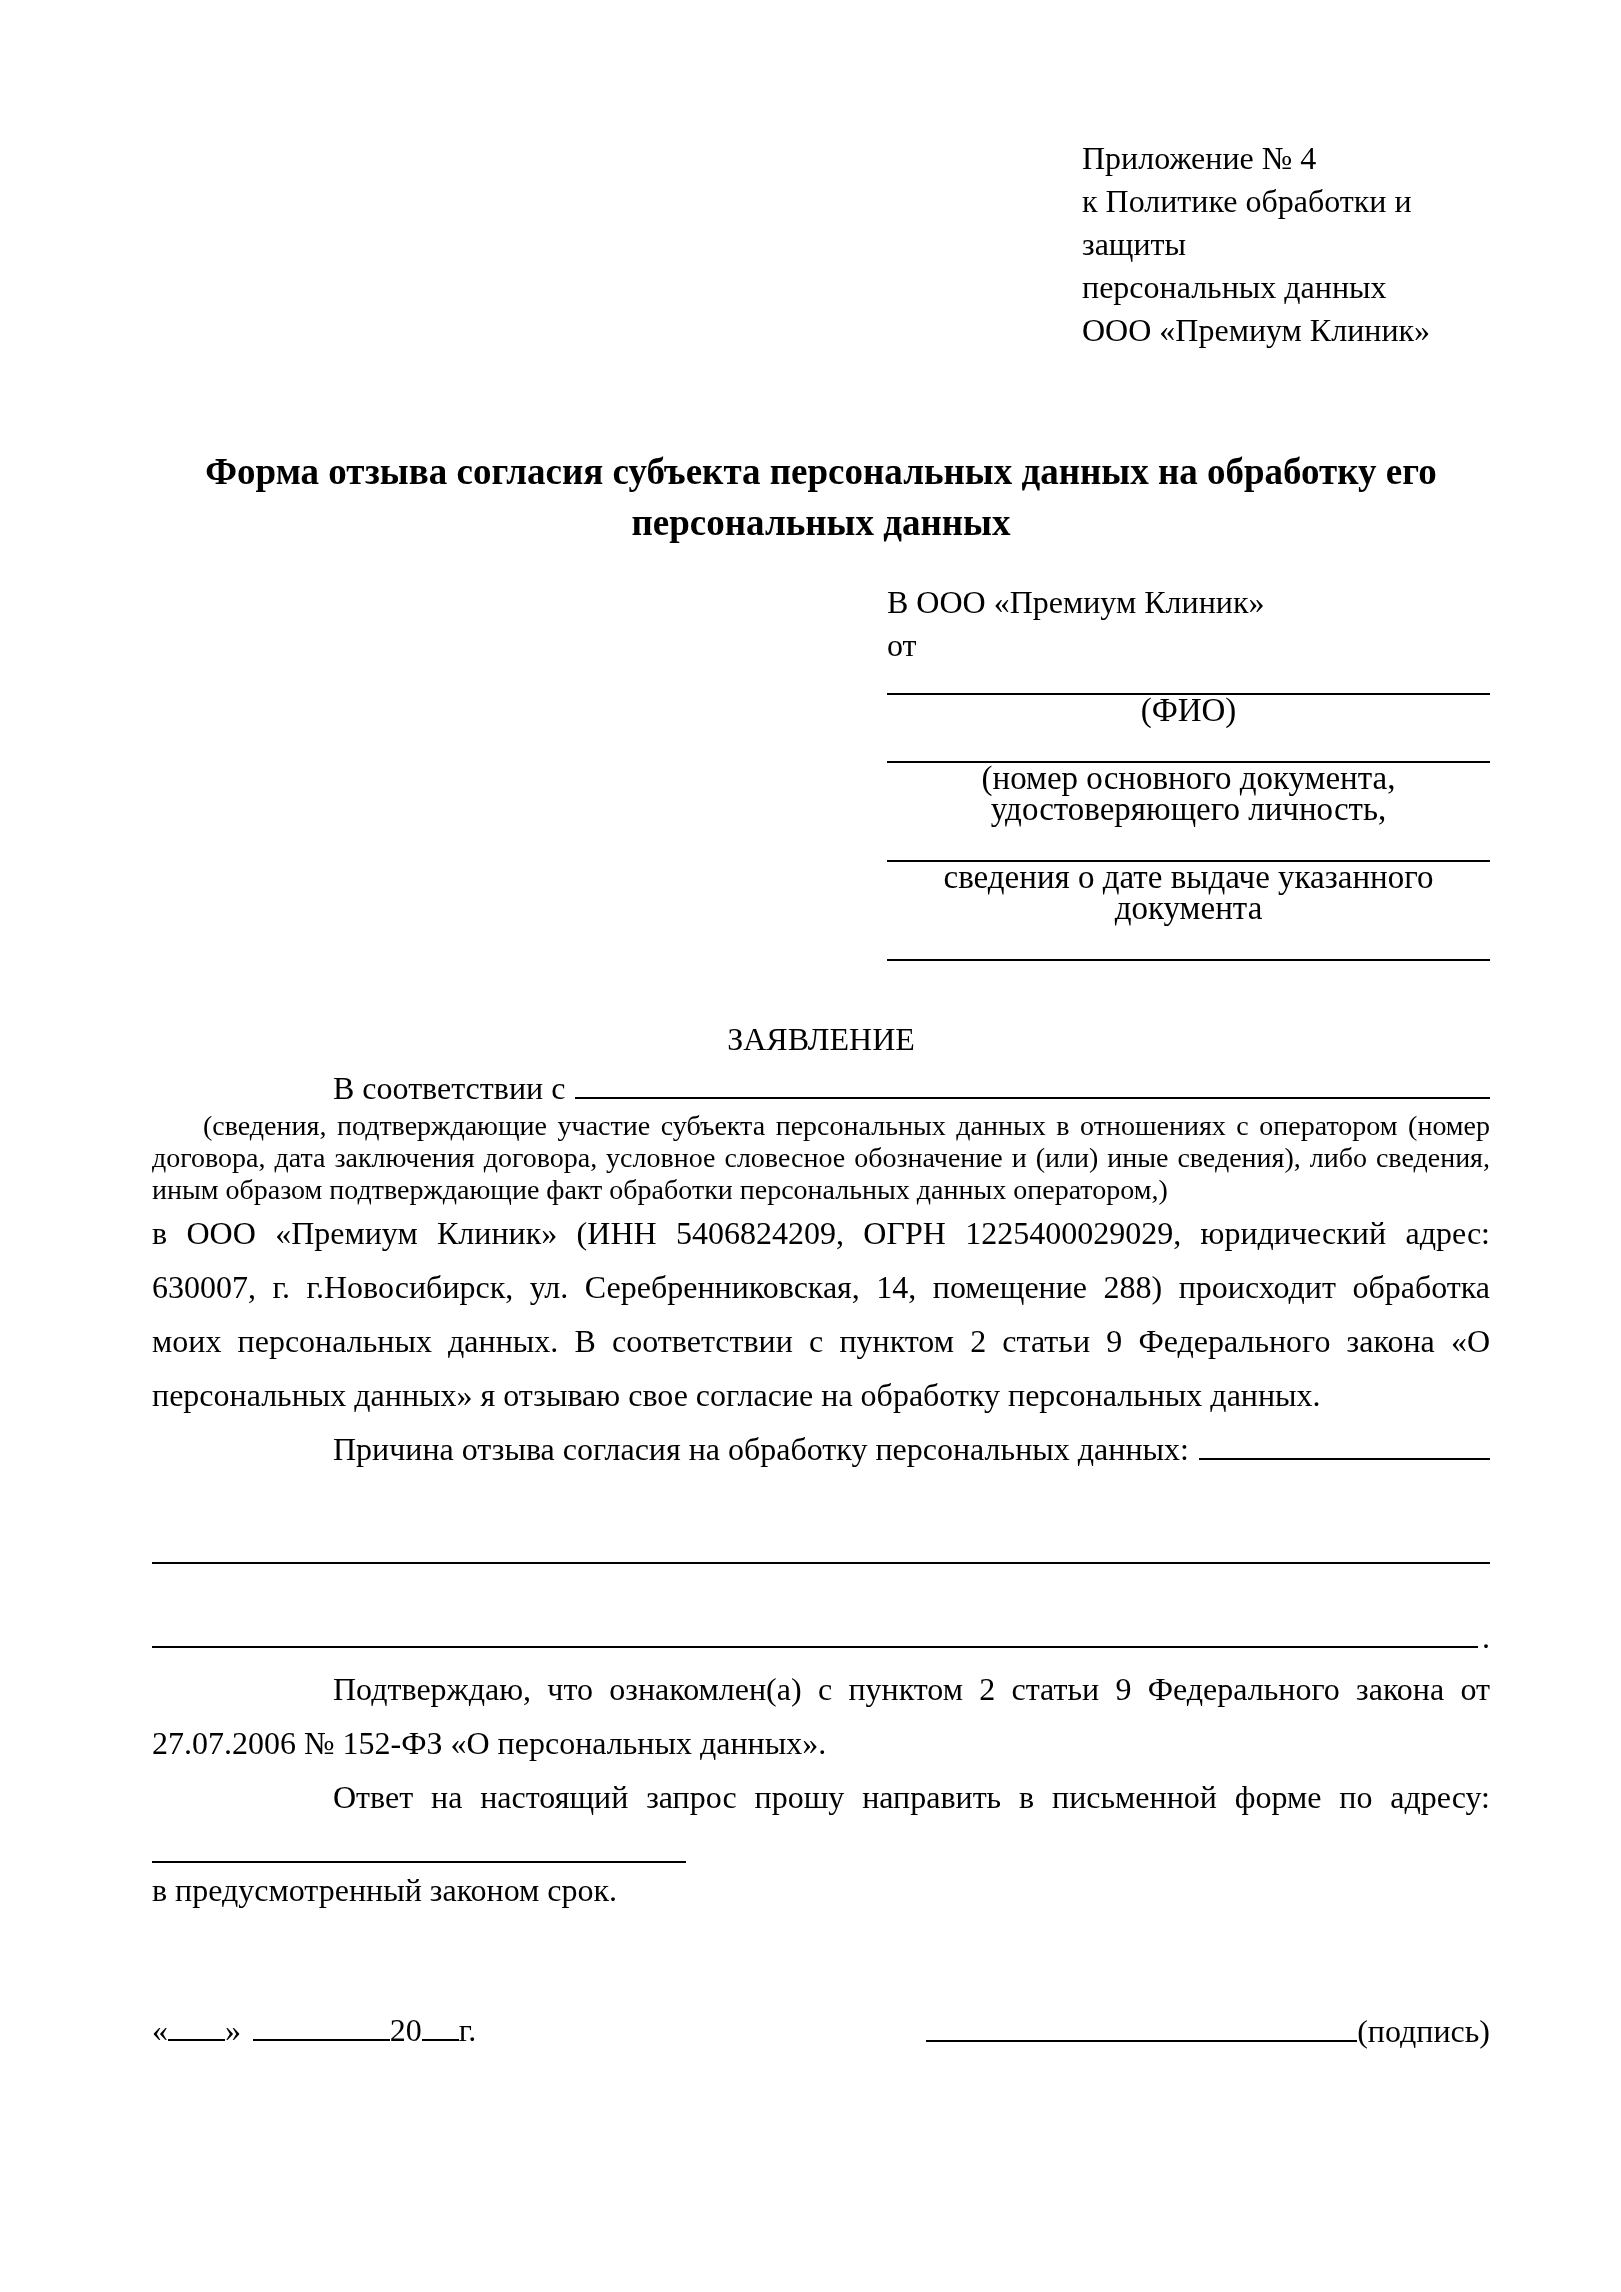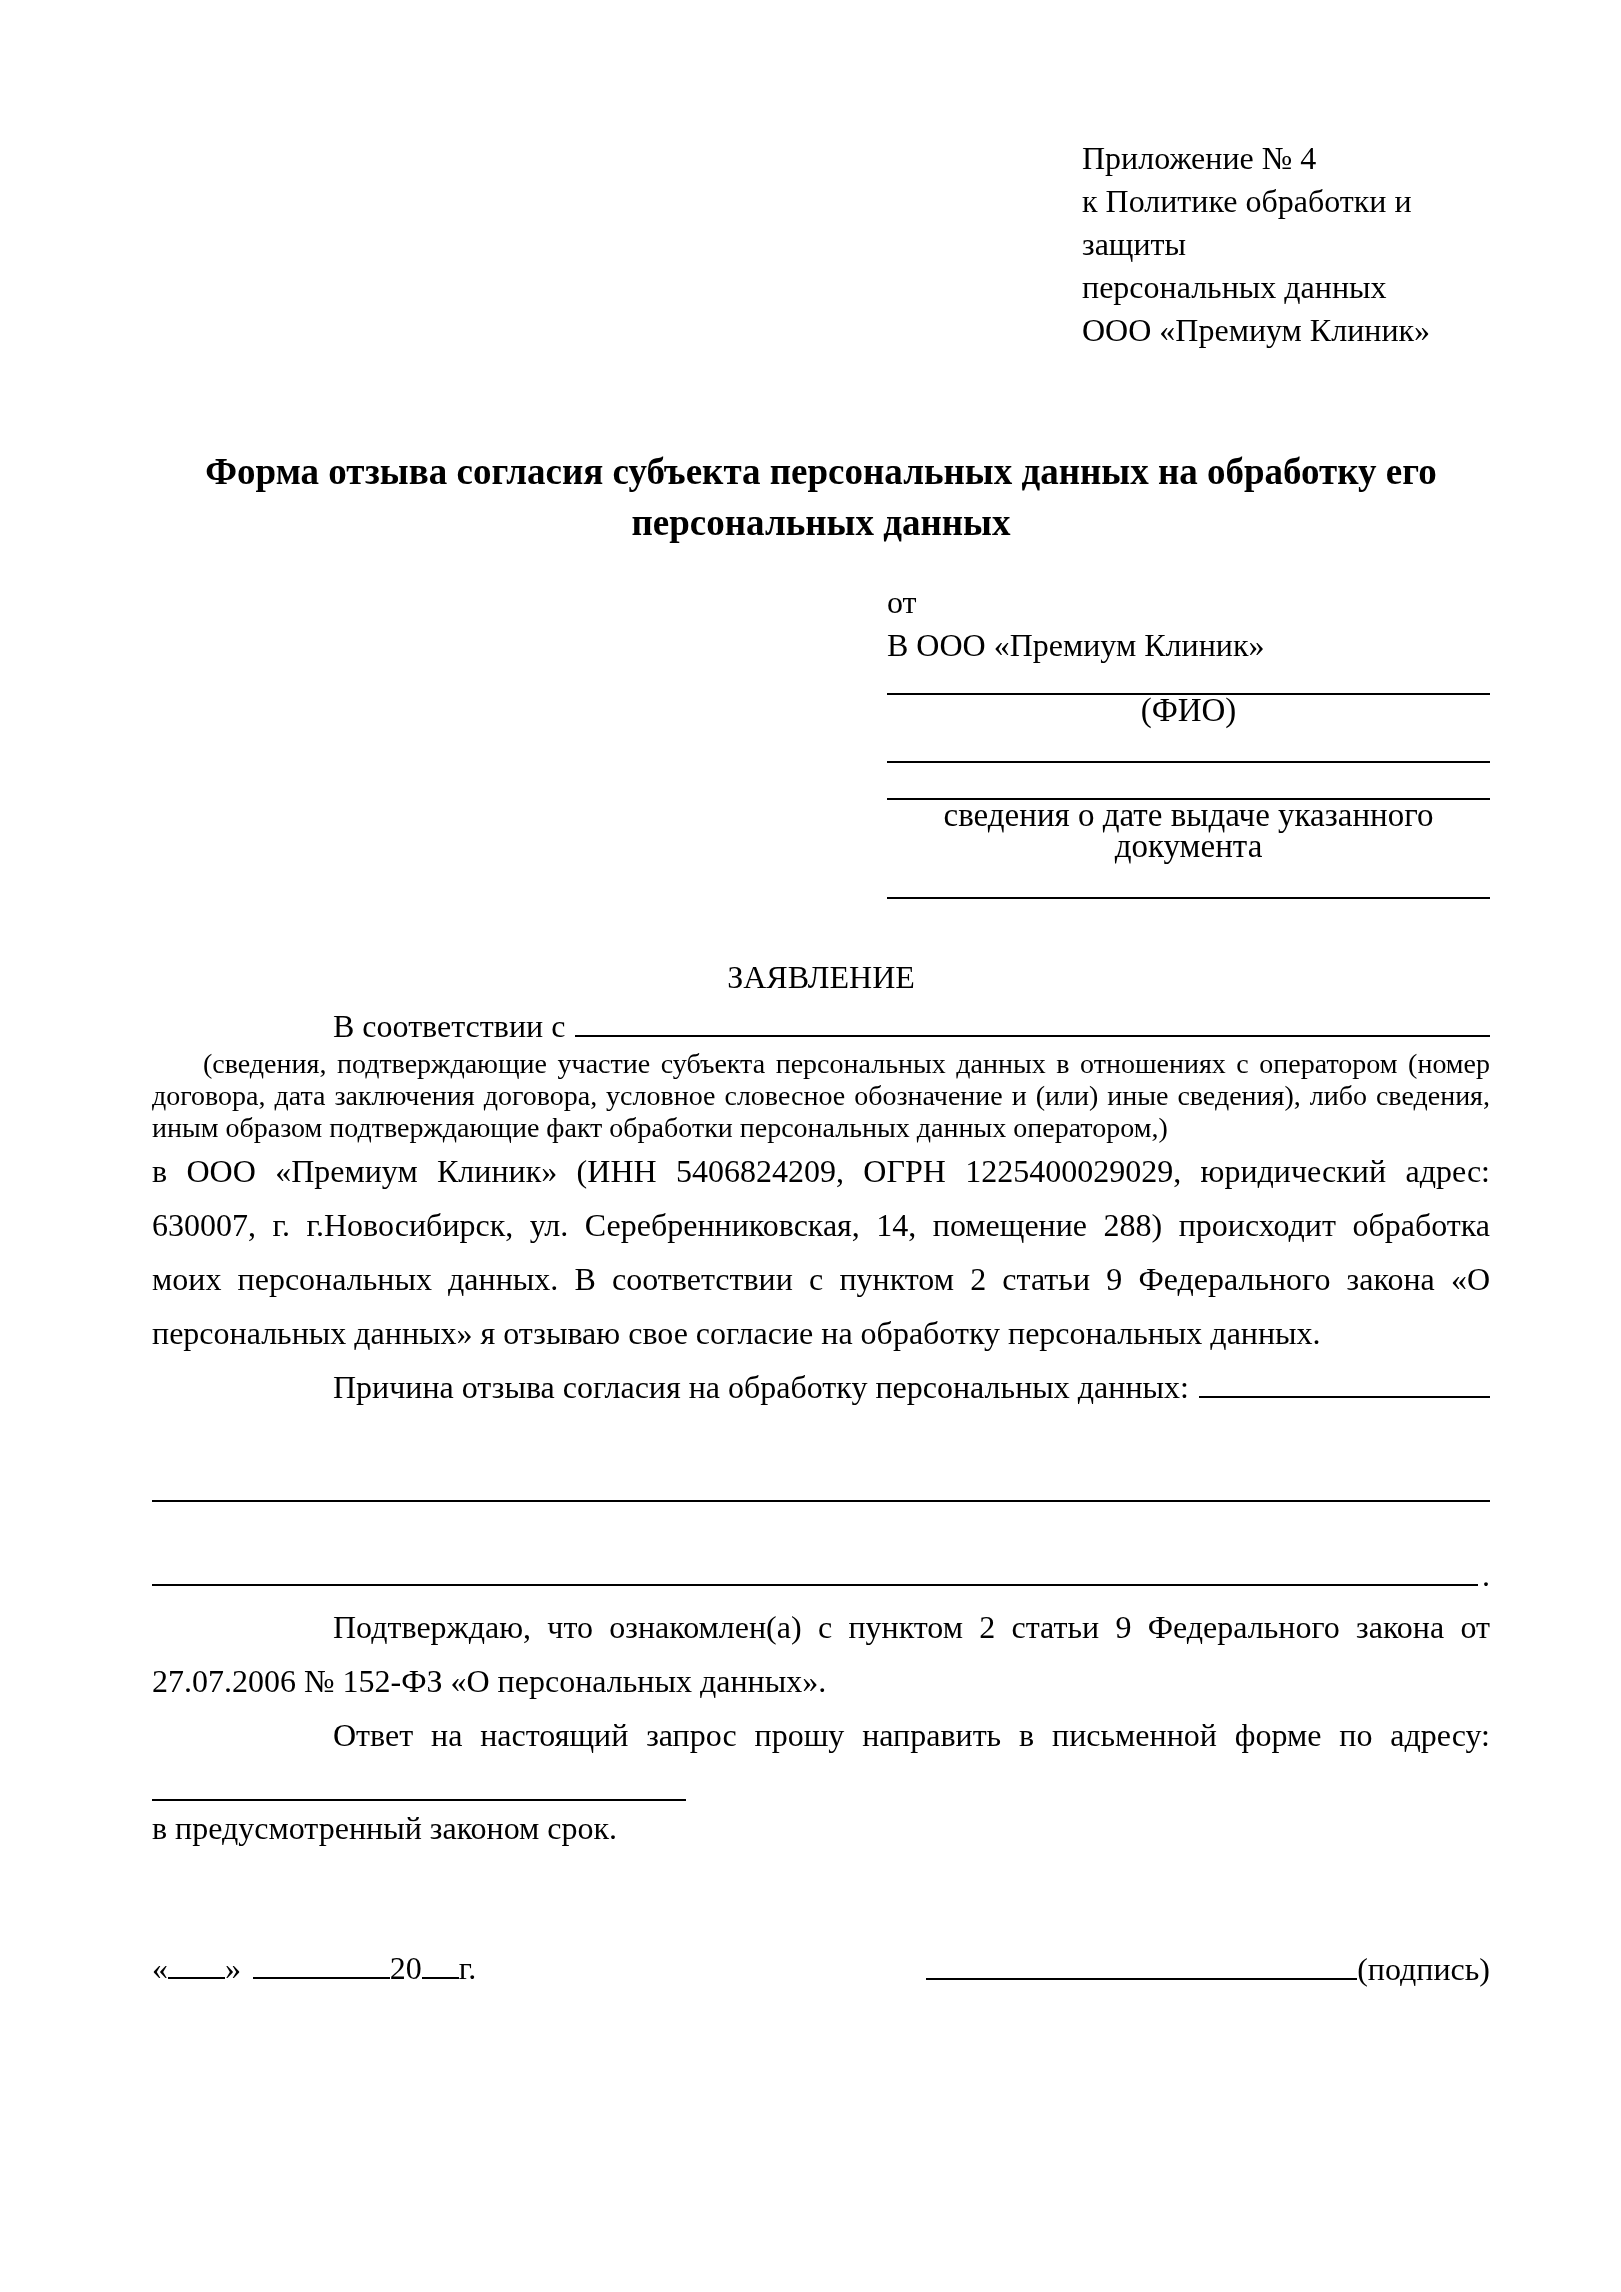--- a/index.html
+++ b/index.html
@@ -155,27 +155,28 @@
   <div class="header-block">
     <div>Приложение № 4</div>
     <div>к Политике обработки и защиты</div>
     <div>персональных данных</div>
     <div>ООО «Премиум Клиник»</div>
   </div>
 
   <div class="doc-title">Форма отзыва согласия субъекта персональных данных на обработку его персональных данных</div>
 
   <div class="addressee">
+    <div>В ООО «Премиум Клиник»</div>
     <div>от</div>
-    <div>В ООО «Премиум Клиник»</div>
 
     <div class="write-line first-line"></div>
     <div class="caption">(ФИО)</div>
 
     <div class="write-line field-line"></div>
+    <div class="caption">(номер основного документа, удостоверяющего личность,</div>
 
     <div class="write-line field-line"></div>
     <div class="caption">сведения о дате выдаче указанного документа</div>
 
     <div class="write-line field-line"></div>
   </div>
 
   <div class="statement-heading">ЗАЯВЛЕНИЕ</div>
 
   <div class="intro-row">

